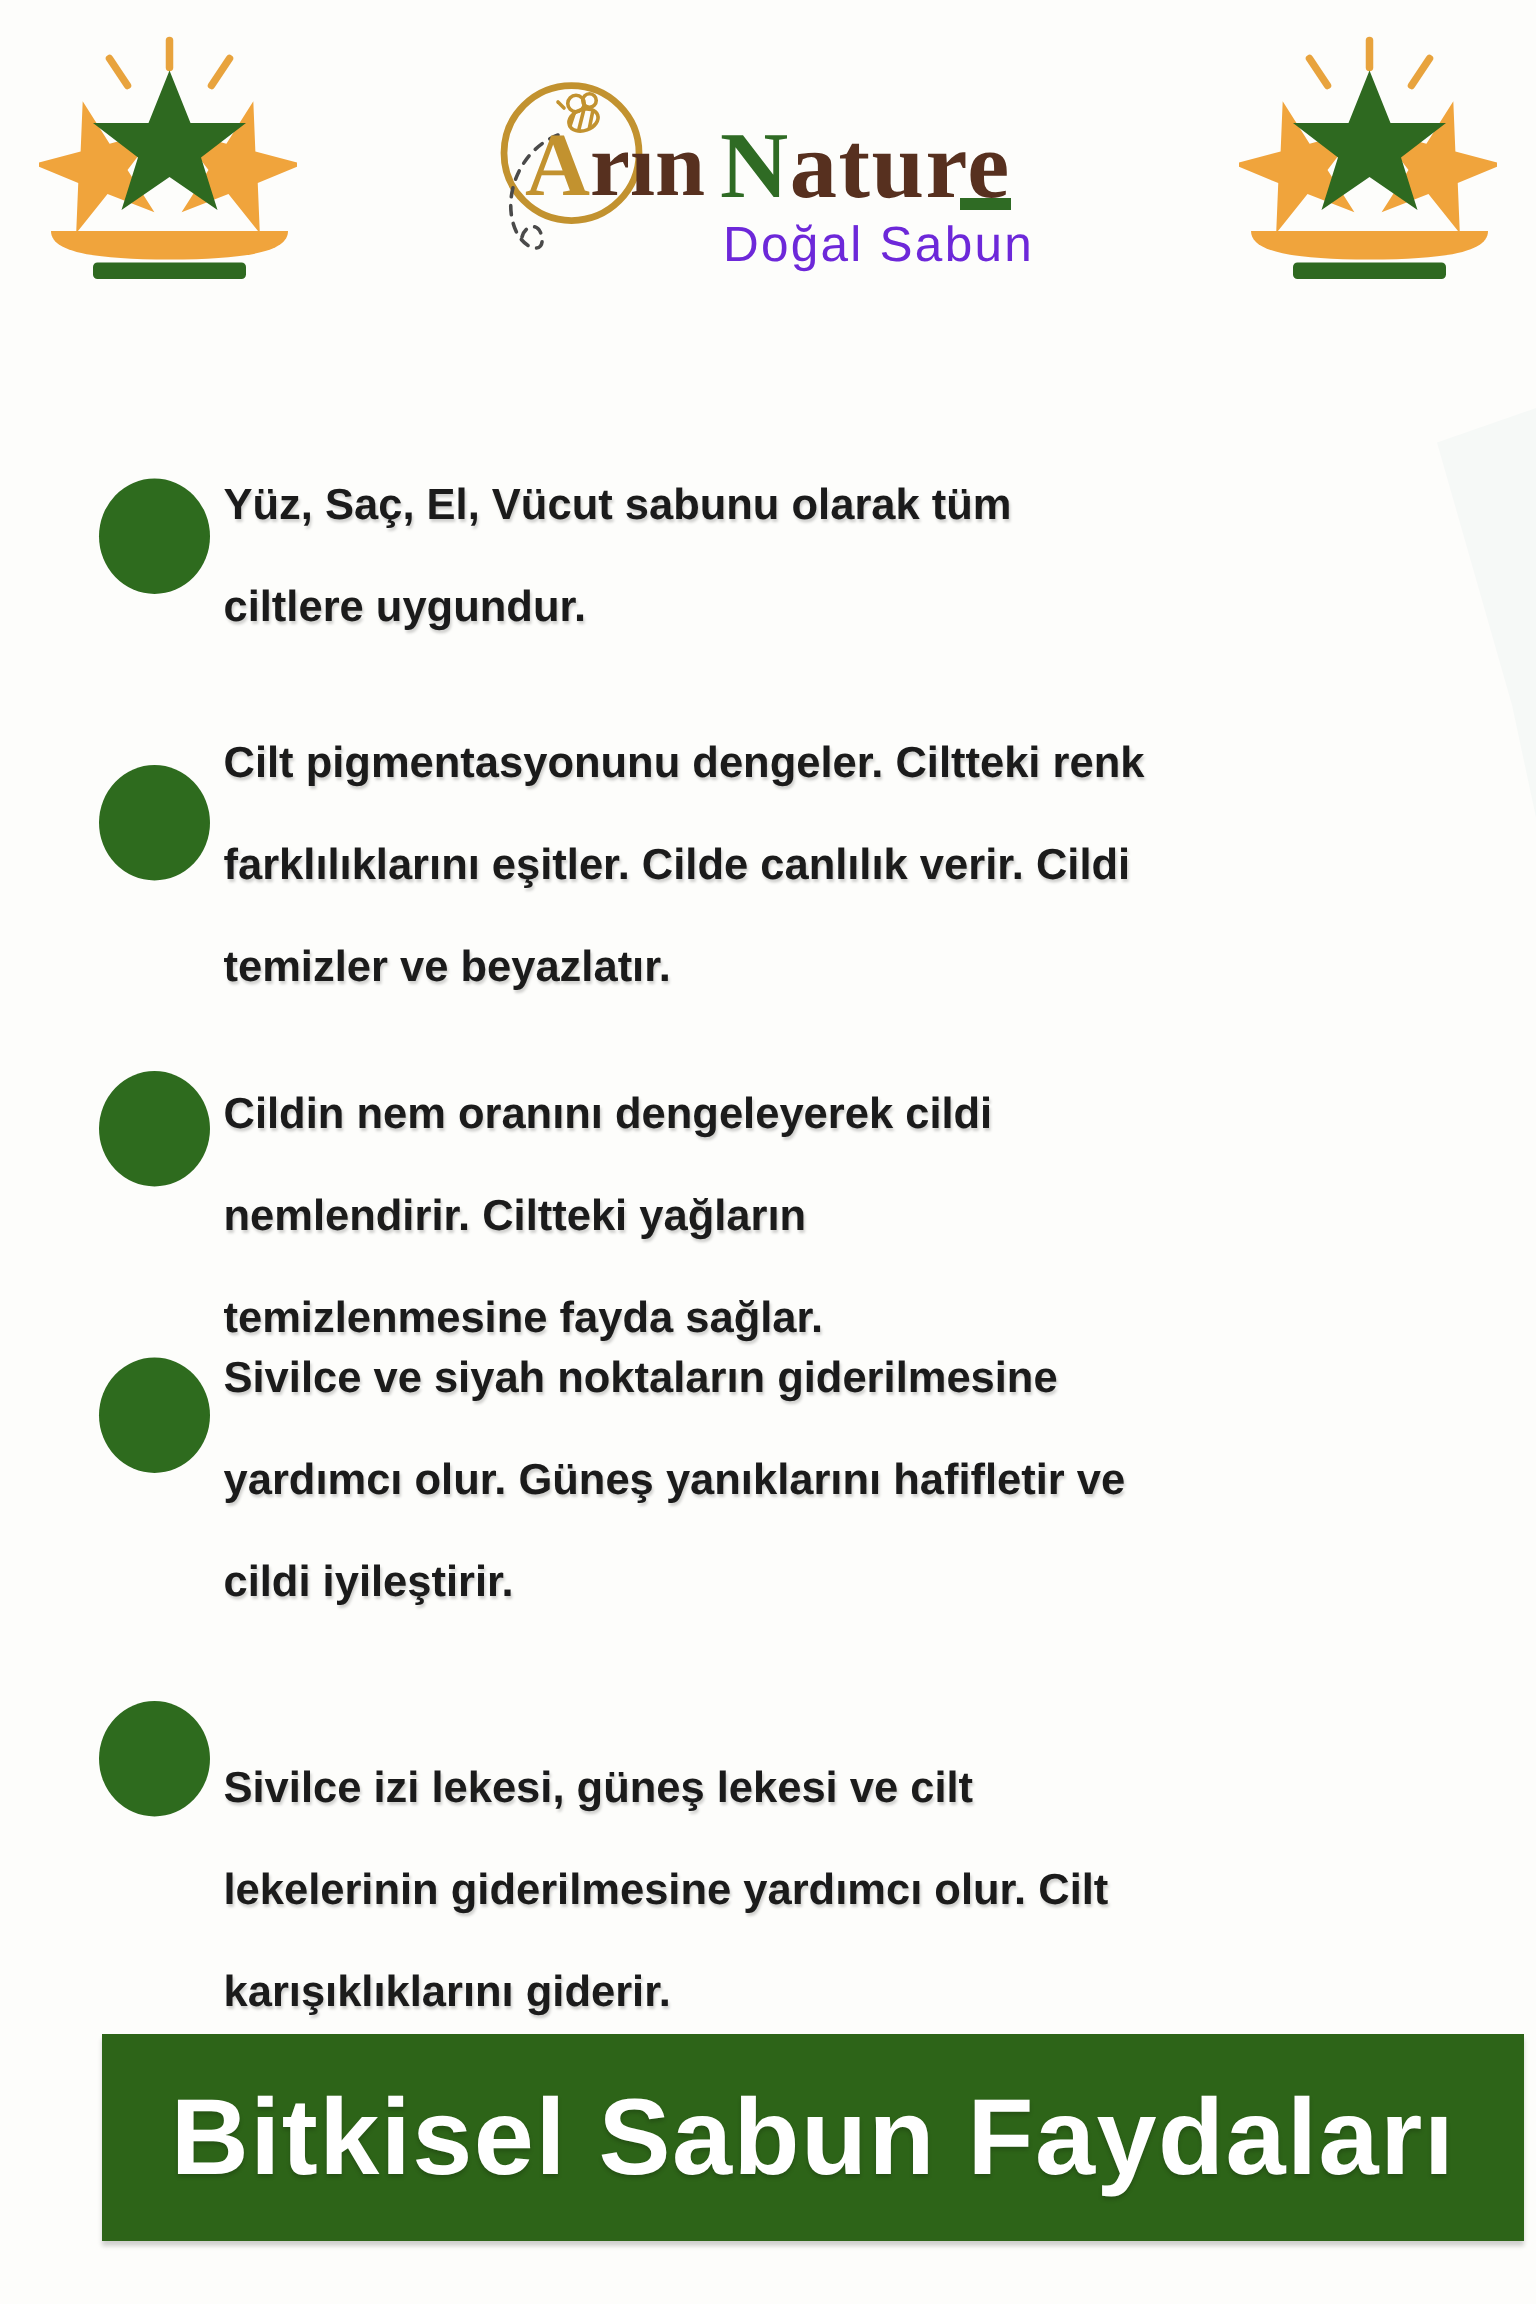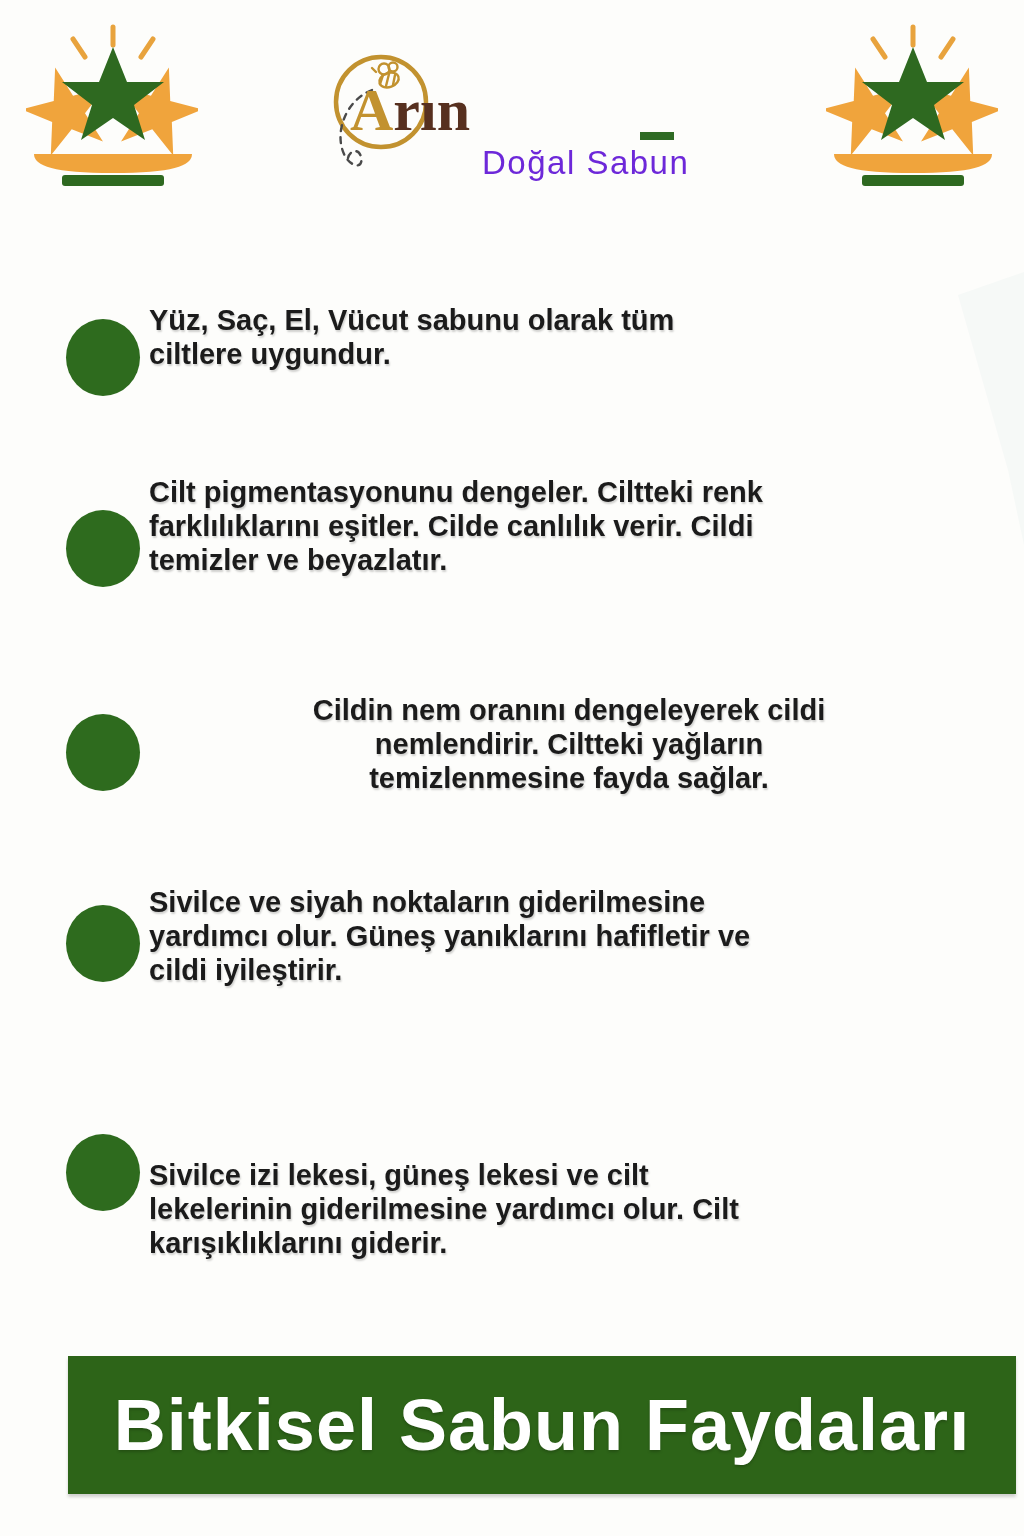--- a/index.html
+++ b/index.html
@@ -39,26 +39,26 @@
     letter-spacing: 1.5px; white-space: nowrap; }
 
   
   .bullet-dot {
     position: absolute; left: 66px; width: 74px; height: 77px;
     background: #2e6b1e; border-radius: 50%;
   }
   .bullet-text {
     position: absolute; left: 149px; width: 840px;
     font-size: 29px; font-weight: bold; color: #1b1b1b;
-    line-height: 34px; white-space: pre-line;
+    line-height: 68px; white-space: pre-line;
     text-shadow: 1px 2px 2px rgba(0,0,0,0.18);
   }
   .dot-1 { top: 319px; }  .txt-1 { top: 303px; }
   .dot-2 { top: 510px; }  .txt-2 { top: 475px; }
-  .dot-3 { top: 714px; }  .txt-3 { top: 693px; text-align: center; }
+  .dot-3 { top: 714px; }  .txt-3 { top: 709px; }
   .dot-4 { top: 905px; }  .txt-4 { top: 873px; margin-top: 12px; }
   .dot-5 { top: 1134px; } .txt-5 { top: 1130px; margin-top: 28px; }
 
   
   .banner {
     position: absolute; left: 42px; top: 1356px; width: 948px; height: 138px;
     background: #2d6418; display: flex; align-items: center; justify-content: center;
     box-shadow: 0 3px 3px rgba(0,0,0,0.18);
     margin-left: 26px;
   }
@@ -118,20 +118,21 @@
         <circle cx="63" cy="19" r="4.5"></circle>
         <ellipse cx="59" cy="32" rx="10" ry="7" transform="rotate(-20 59 32)"></ellipse>
         <line x1="53" y1="27" x2="50" y2="36"></line>
         <line x1="59" y1="26" x2="56" y2="38"></line>
         <line x1="65" y1="27" x2="63" y2="37"></line>
         <line x1="46" y1="24" x2="42" y2="20"></line>
       </g>
     </svg>
     <div class="brand-line">
       <span class="arin"><span class="gold-ltr">A</span><span class="brown-ltr">rın</span></span>
+      <span class="nature"><span class="green-ltr">N</span><span class="brown-ltr">ature</span></span>
     </div>
     <div class="nature-leaf"></div>
     <div class="tagline">Doğal Sabun</div>
   </div>
 
   <div>
     <div class="bullet-dot dot-1"></div>
     <div class="bullet-text txt-1">Yüz, Saç, El, Vücut sabunu olarak tüm
 ciltlere uygundur.</div>
   </div>

